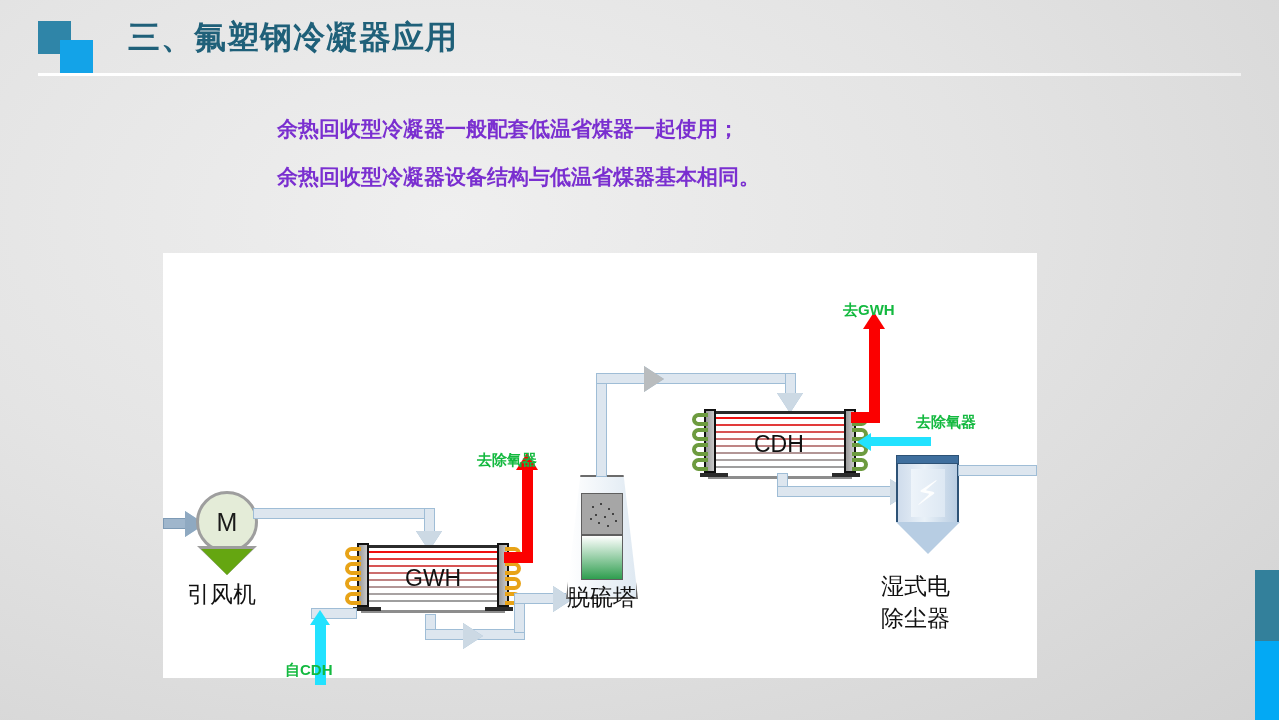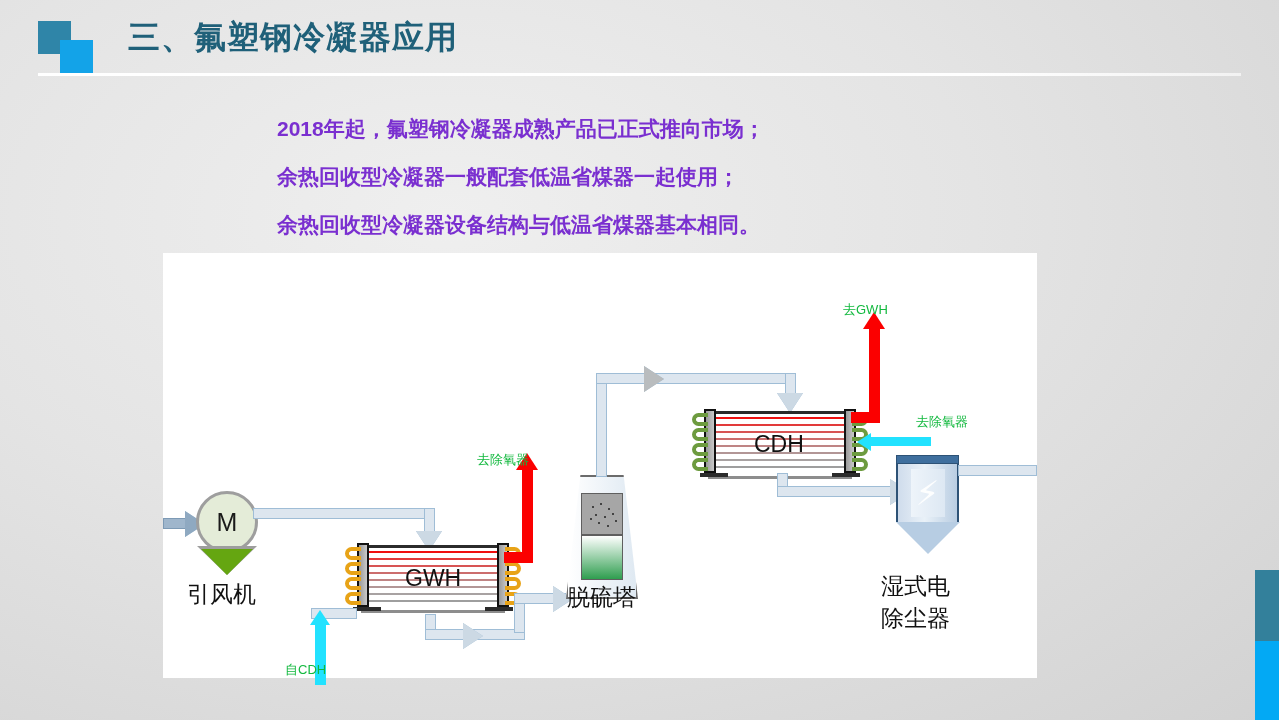--- a/index.html
+++ b/index.html
@@ -55,21 +55,21 @@
   
   .red{background:#fb0000;position:absolute;}
   .red-head{width:0;height:0;border-left:11px solid transparent;border-right:11px solid transparent;
             border-bottom:17px solid #fb0000;position:absolute;}
   
   .cyan{background:#22e2ff;position:absolute;}
   .cyan-head-up{width:0;height:0;border-left:10px solid transparent;border-right:10px solid transparent;
             border-bottom:15px solid #22e2ff;position:absolute;}
   .cyan-head-left{width:0;height:0;border-top:9px solid transparent;border-bottom:9px solid transparent;
             border-right:14px solid #22e2ff;position:absolute;}
-  .glabel{position:absolute;font-size:13px;font-weight:normal;color:#13b93f;white-space:nowrap;}
+  .glabel{position:absolute;font-size:15px;font-weight:bold;color:#13b93f;white-space:nowrap;}
   
   #tower{width:72px;height:124px;background:linear-gradient(to right,#ffffff,#dfe9f2);
       border:2px solid #6b6b6b;box-sizing:border-box;
       clip-path:polygon(20% 0%,80% 0%,100% 100%,0% 100%);}
   #tower-spray{width:42px;height:42px;background:#a6a6a6;border:1px solid #5f5f5f;box-sizing:border-box;}
   #tower-liquid{width:42px;height:45px;background:linear-gradient(to bottom,#ffffff,#2f9e4f);
       border:1px solid #5f5f5f;box-sizing:border-box;}
   .dot{position:absolute;width:2px;height:2px;background:#222;border-radius:50%;}
   
   #wesp-top{width:63px;height:9px;background:#3f6f9e;border:1px solid #2d5276;box-sizing:border-box;}
@@ -82,21 +82,20 @@
 </style>
 </head>
 <body>
 
 <div class="sq" id="sq-teal"></div>
 <div class="sq" id="sq-blue"></div>
 <div id="page-title">三、氟塑钢冷凝器应用</div>
 <div id="hdr-rule"></div>
 
 <div id="bullets">
-  <div class="bline">2018年起，氟塑钢冷凝器成熟产品已正式推向市场；</div>
   <div class="bline">余热回收型冷凝器一般配套低温省煤器一起使用；</div>
   <div class="bline">余热回收型冷凝器设备结构与低温省煤器基本相同。</div>
 </div>
 
 <div id="edge-teal"></div>
 <div id="edge-blue"></div>
 
 <div id="diagram">
 
   <div class="duct duct-h" style="left:0px;top:265px;width:24px;background:#9fb6cc;border-color:#7d9ab5;"></div>

